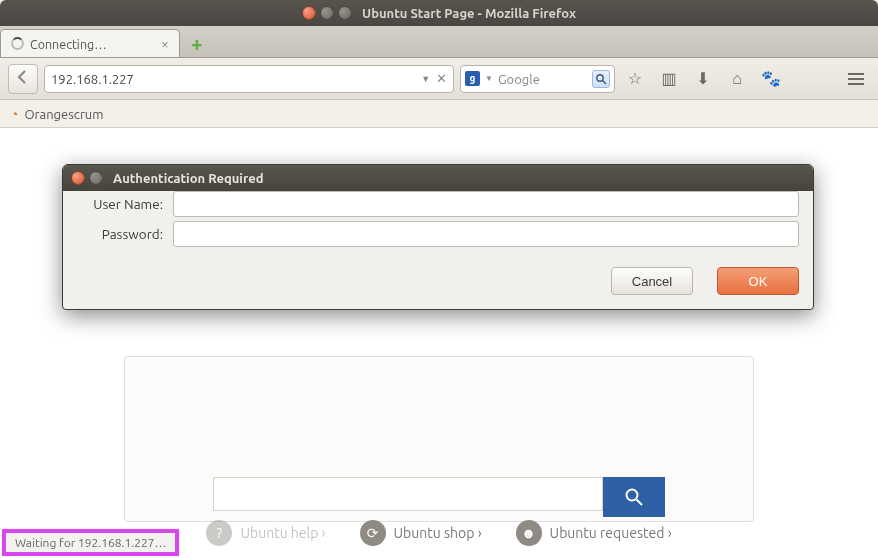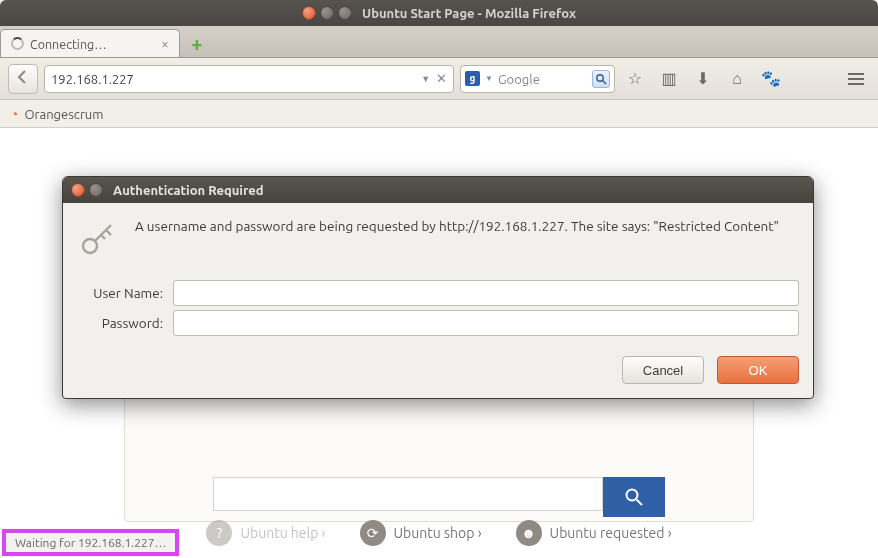--- a/index.html
+++ b/index.html
@@ -119,21 +119,21 @@
   }
   
   .statusbar{
     position:absolute; left:2px; bottom:2px;
     background:#f4f2ee;border:4px solid #d946ef;
     font-size:12px;color:#666;padding:3px 9px;
     box-shadow:0 0 2px rgba(0,0,0,.1);
   }
   
   .modal{
-    position:absolute; left:62px; top:176px; width:752px;
+    position:absolute; left:62px; top:164px; width:752px;
     background:#f2f0ec;
     border:1px solid #3d3a35;
     box-shadow:0 6px 22px rgba(0,0,0,.45);
     border-radius:6px 6px 4px 4px;
     overflow:hidden;
   }
   .modal-title{
     height:26px;
     background:linear-gradient(to bottom,#59554f,#46423c);
     display:flex;align-items:center;gap:4px;padding:0 8px;
@@ -142,21 +142,21 @@
   .modal-body{padding:14px 14px 16px 14px;display:flex;gap:14px;}
   .keyicon{width:44px;flex:none;color:#9d9a93;padding-top:2px}
   .msg{font-size:13.5px;color:#3b3a37;line-height:1.35}
   .form{padding:0 14px 8px 14px}
   .row{display:flex;align-items:center;gap:10px;margin-bottom:4px}
   .row label{width:86px;text-align:right;font-size:13.5px;color:#3b3a37}
   .row input{
     flex:1;height:26px;border:1px solid #bfbcb4;border-radius:3px;
     background:#fff;padding:0 6px;font-size:13px;
   }
-  .actions{display:flex;justify-content:flex-end;gap:13px;padding:8px 14px 14px}
+  .actions{display:flex;justify-content:flex-end;gap:24px;padding:8px 14px 14px}
   .btn{
     min-width:82px;height:28px;border:1px solid #b9b5ad;border-radius:4px;
     background:linear-gradient(to bottom,#fdfdfb,#e6e3dc);
     font-size:13px;color:#403d38;cursor:pointer;
   }
   .btn.primary{
     background:linear-gradient(to bottom,#f49e75,#e9713f);
     border-color:#c65a2e;color:#fff;font-weight:500;
   }
 </style>
@@ -262,31 +262,20 @@
 </div>
 
 <div class="statusbar">Waiting for 192.168.1.227…</div>
 
 <div class="modal">
   <div class="modal-title">
     <span class="circ c-close"></span>
     <span class="circ c-min"></span>
     <span style="margin-left:6px">Authentication Required</span>
   </div>
-  <div class="modal-body">
-    <div class="keyicon">
-      <svg width="42" height="42" viewBox="0 0 42 42">
-          <g fill="none" stroke="#a7a39b" stroke-width="2.4">
-            <circle cx="13" cy="27" r="7"></circle>
-            <path d="M18 22 34 6m-5 5 5 5m-10-0 4 4"></path>
-          </g>
-        </svg>
-    </div>
-    <div class="msg">A username and password are being requested by http://192.168.1.227. The site says: "Restricted Content"</div>
-  </div>
   <div class="form">
     <div class="row">
       <label>User Name:</label>
       <input type="text" value="" style="">
     </div>
     <div class="row">
       <label>Password:</label>
       <input type="password" value="" style="">
     </div>
   </div>

